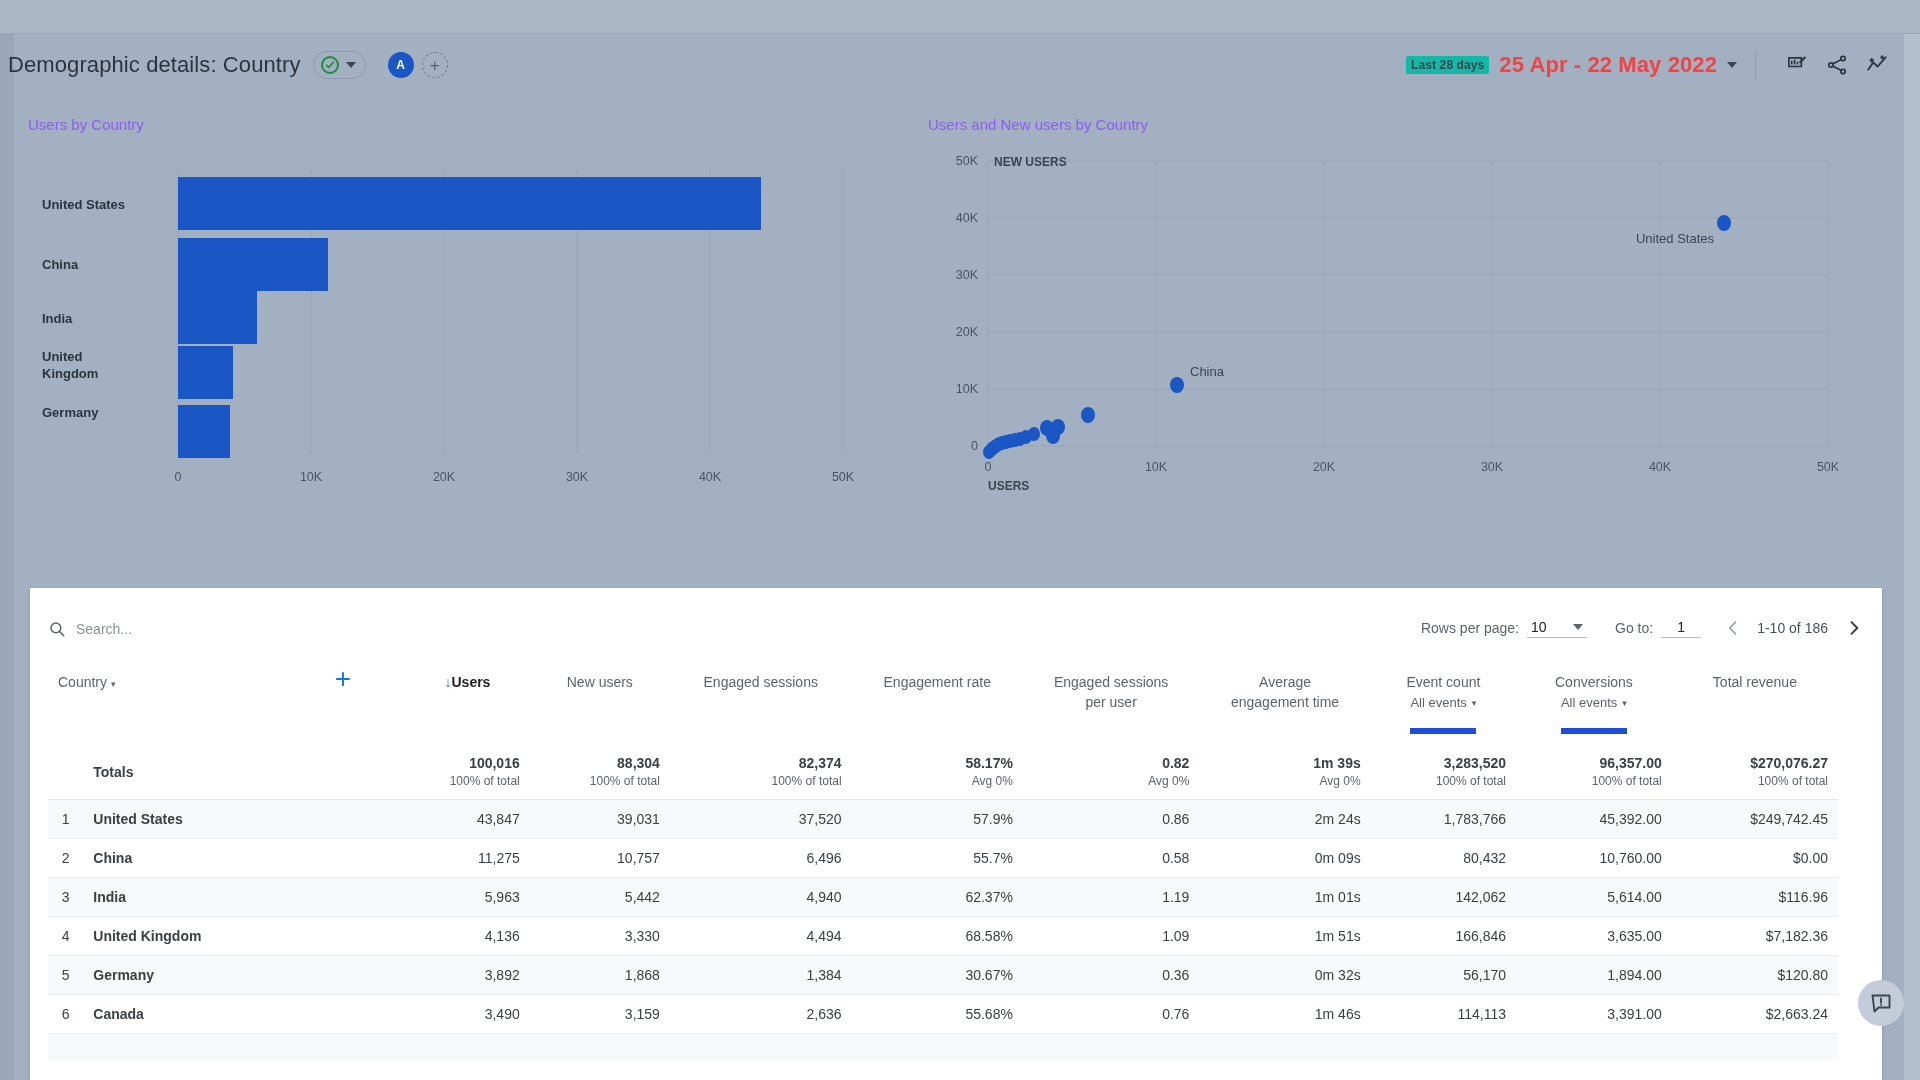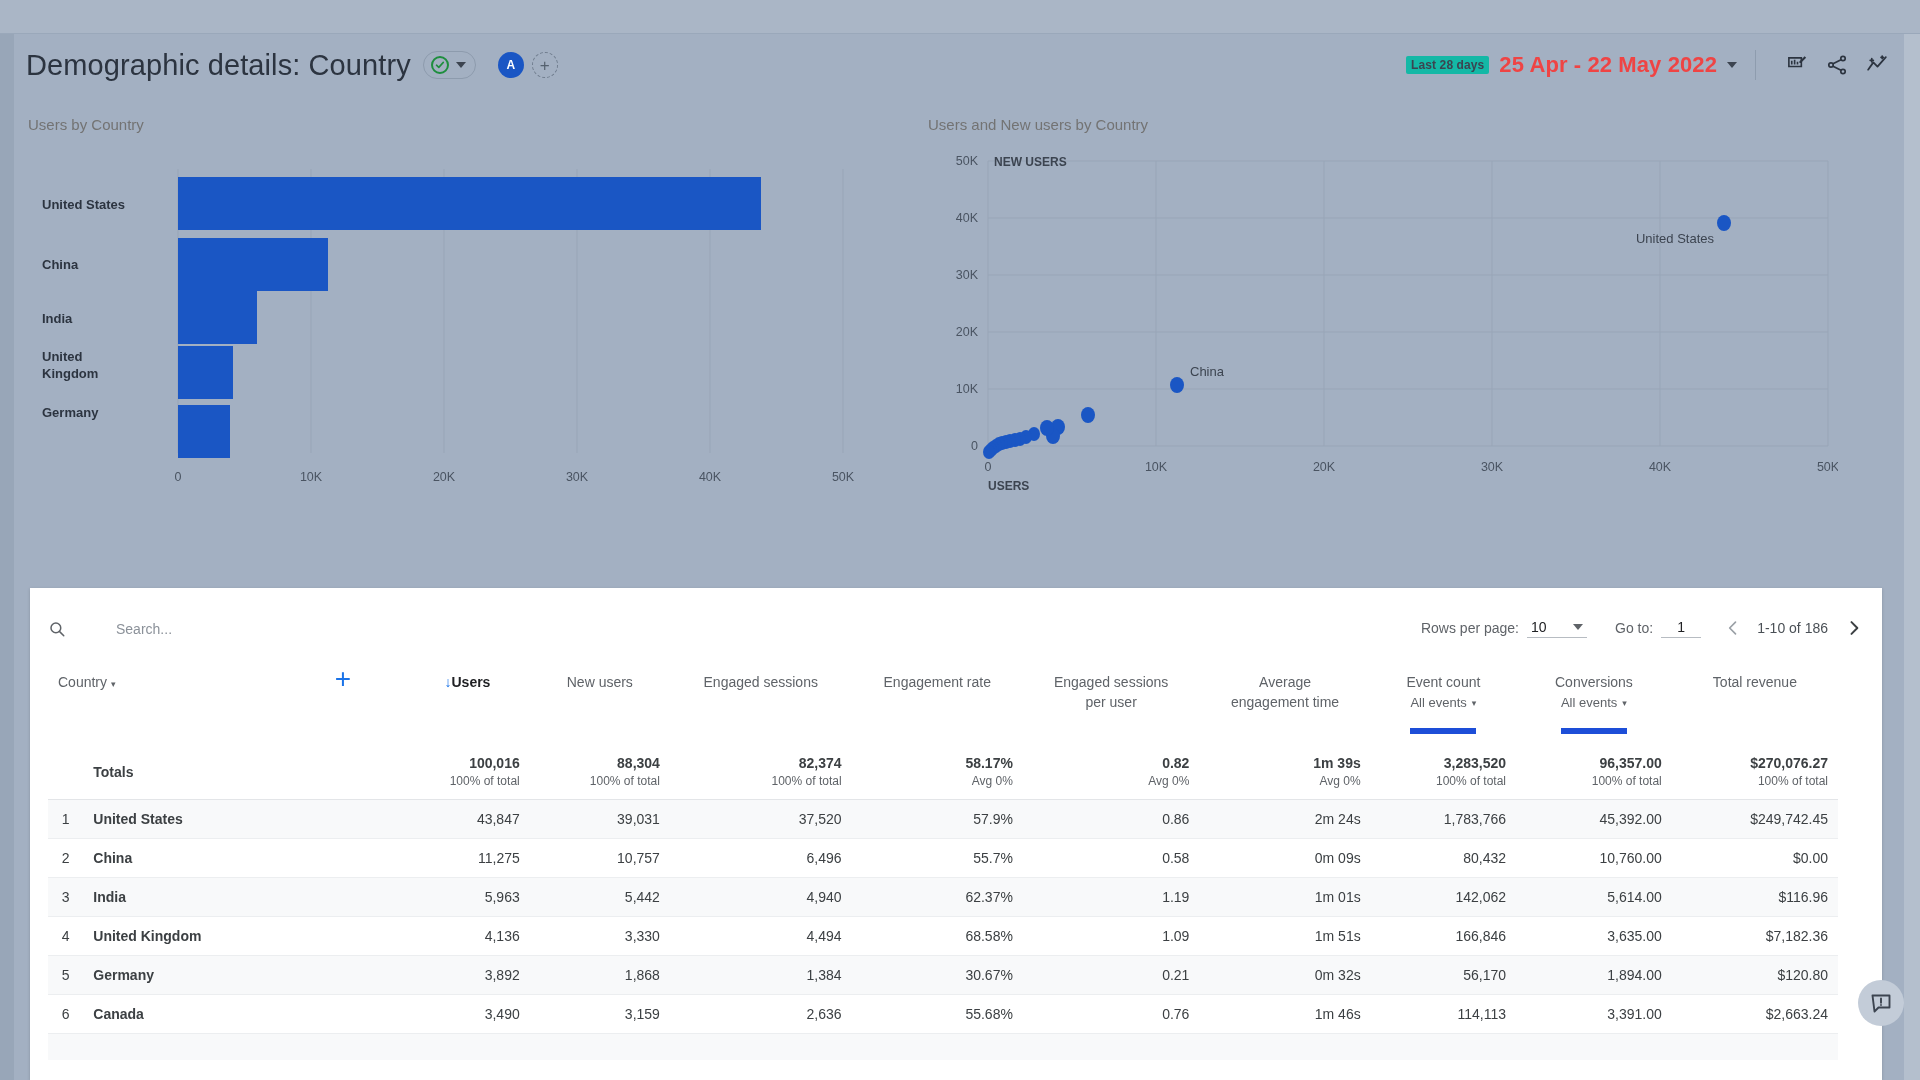--- a/index.html
+++ b/index.html
@@ -16,21 +16,21 @@
   .tint-strip { position:absolute; left:0; top:596px; width:1920px; height:484px; background:#a3b0c2; }
   .white-card {
     position:absolute; left:30px; top:588px; width:1852px; height:492px;
     background:#ffffff; box-shadow:0 1px 3px rgba(0,0,0,.18);
   }
 
   
   .topbar { position:absolute; left:0; top:0; width:1920px; height:34px; background:#aab6c6; border-bottom:1px solid #9aa8ba;}
   .header { position:absolute; left:0; top:34px; width:1920px; height:62px; display:flex; align-items:center; }
   .title {
-    font-size:29px; color:#2c3440; font-weight:400; margin-left:26px; white-space:nowrap;
+    font-size:22px; color:#2c3440; font-weight:400; margin-left:8px; white-space:nowrap;
     letter-spacing:.1px;
   }
   .chip {
     display:inline-flex; align-items:center; gap:7px;
     border:1px solid #8d9bad; border-radius:16px; height:28px; padding:0 9px 0 7px;
     margin-left:12px; vertical-align:middle;
   }
   .check-circle {
     width:18px;height:18px;border-radius:50%;border:2px solid #1e8e3e;
     display:inline-flex;align-items:center;justify-content:center;
@@ -52,32 +52,32 @@
     font-size:12px;font-weight:700;color:#3c4450;background:#14b8a6;
     padding:2px 5px;border-radius:2px;margin-right:10px; letter-spacing:.1px;
   }
   .range-text { font-size:22px;font-weight:700;color:#ef4444; letter-spacing:.1px; }
   .range-caret { margin-left:10px; }
   .hdr-divider { width:1px;height:30px;background:#8e9cae;margin:0 18px; }
   .hdr-icon { width:34px;height:34px;display:inline-flex;align-items:center;justify-content:center;margin-left:6px; }
 
   
   .chart-card { position:absolute; }
-  .chart-title { font-size:15px;color:#737373;font-weight:400; }
+  .chart-title { font-size:15px;color:#8b5cf6;font-weight:400; }
   .axis-label { font-size:12.5px; fill:#4a5462; }
   .axis-name { font-size:12px; font-weight:700; fill:#3c4450; }
   .bar { fill:#1a56c4; }
   .gridline { stroke:#98a5b7; stroke-width:1; }
   .cat-label { font-size:13px; fill:#2c3440; font-weight:700; }
   .dot { fill:#1a56c4; }
   .pt-label { font-size:13px; fill:#3c4450; }
 
   
   .tbl-search { position:absolute; left:48px; top:620px; display:flex; align-items:center; gap:10px; }
-  .tbl-search .ph { font-size:14px;color:#8b9199;margin-left:40px; }
+  .tbl-search .ph { font-size:14px;color:#8b9199; }
   .pager { position:absolute; right:56px; top:618px; display:flex; align-items:center; gap:0; font-size:14px; color:#4a5056; }
   .pager .lbl { color:#5f6368;text-align:center; }
   .u-field { border-bottom:1px solid #b7bcc2; min-width:40px; text-align:center; padding:0 6px 2px; color:#202124; }
   .sel-field { border-bottom:1px solid #b7bcc2; min-width:60px; display:inline-flex;align-items:center;justify-content:space-between;padding:0 4px 2px; gap:18px; color:#202124;}
   .tiny-caret { width:0;height:0;border-left:5px solid transparent;border-right:5px solid transparent;border-top:6px solid #5f6368; }
 
   table.gtable { position:absolute; left:48px; top:660px; width:1790px; border-collapse:collapse; table-layout:fixed; }
   table.gtable th { font-weight:400; color:#5f6368; font-size:14px; vertical-align:top; padding:12px 10px 10px; line-height:1.45; }
   table.gtable td { font-size:14px; color:#3c4043; padding:11px 10px; }
   .th-r { text-align:center; }
@@ -427,21 +427,21 @@
         <td class="num">$7,182.36</td>
       </tr>
       <tr class="row-alt row-sep">
         <td class="idx">5</td>
         <td class="country-name">Germany</td>
         <td></td>
         <td class="num">3,892</td>
         <td class="num">1,868</td>
         <td class="num">1,384</td>
         <td class="num">30.67%</td>
-        <td class="num">0.21</td>
+        <td class="num">0.36</td>
         <td class="num">0m 32s</td>
         <td class="num">56,170</td>
         <td class="num">1,894.00</td>
         <td class="num">$120.80</td>
       </tr>
       <tr class="row-sep">
         <td class="idx">6</td>
         <td class="country-name">Canada</td>
         <td></td>
         <td class="num">3,490</td>

